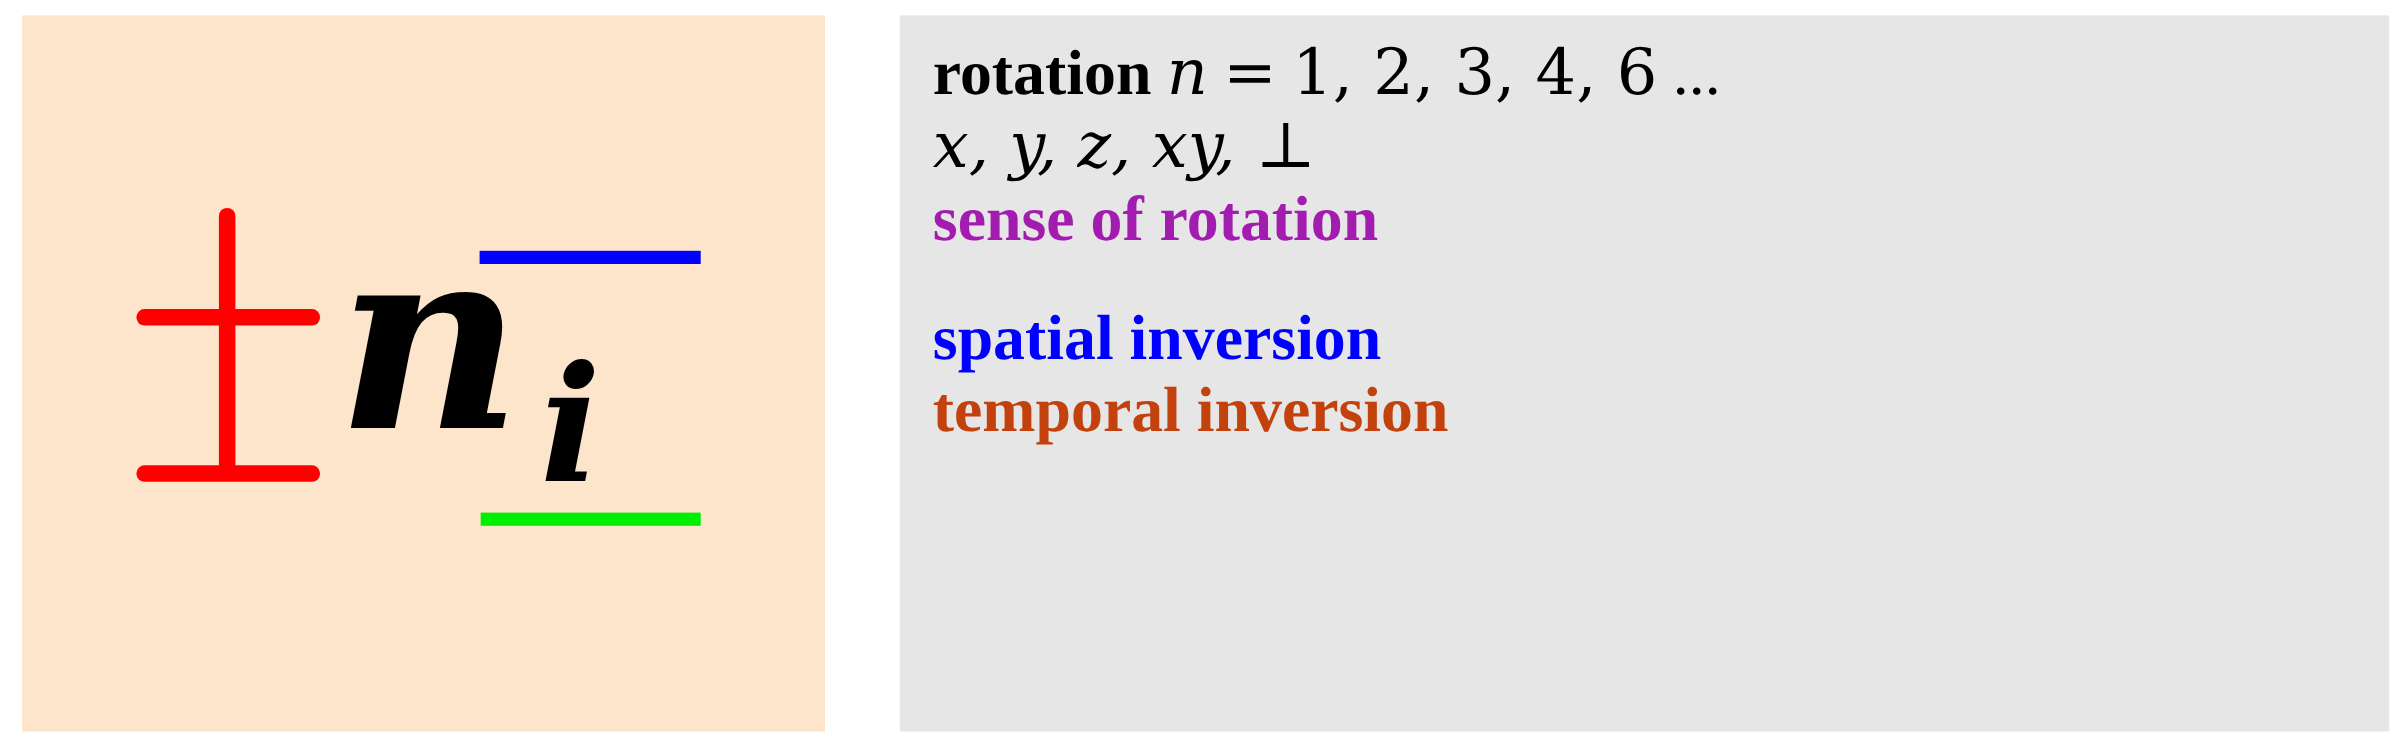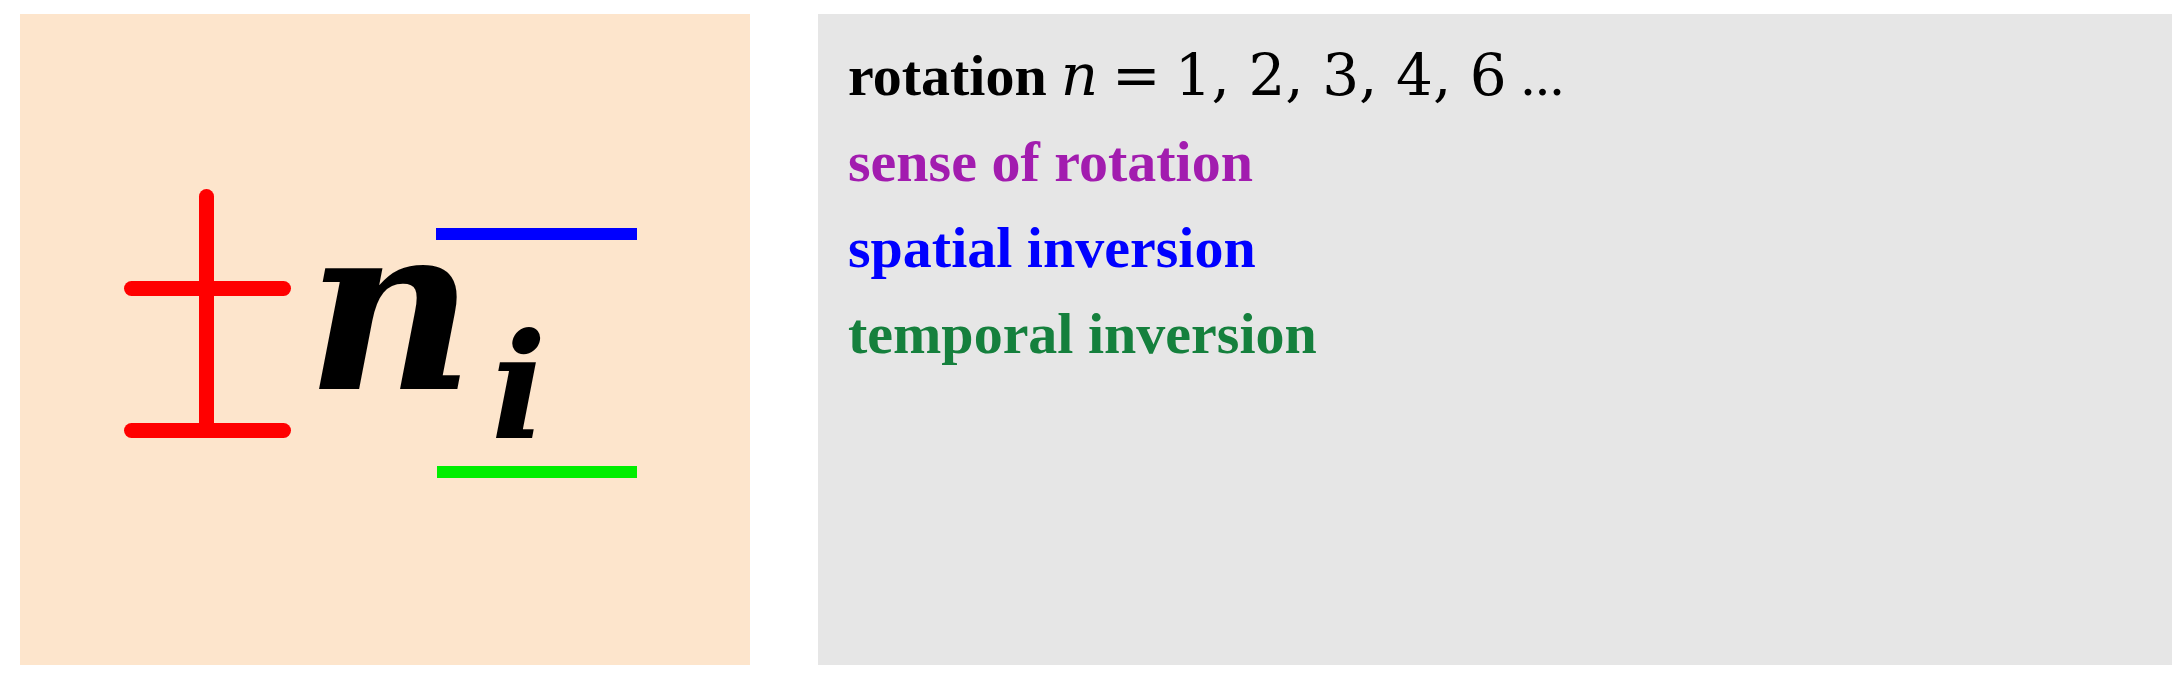--- a/index.html
+++ b/index.html
@@ -101,35 +101,35 @@
     background: #e6e6e6;
   }
   #legend-lines {
     position: absolute;
     left: 30px;
     top: 18px;
     width: 1300px;
   }
   .legend-line {
     font-size: 58px;
-    line-height: 86px;
+    line-height: 66px;
     color: #000000;
     white-space: nowrap;
   }
   .txt-bold   { font-weight: 700; }
   .txt-plain  { font-weight: 400; }
   .math       { font-family: "DejaVu Serif", "Liberation Serif", serif;
                 font-style: italic; font-weight: 400; }
   .math-op    { font-family: "DejaVu Serif", "Liberation Serif", serif;
                 font-style: normal; font-weight: 400; }
   .gap-sm { display: inline-block; width: 14px; }
   .gap-md { display: inline-block; width: 26px; }
 
   #line-sense    { color: #ff0000; font-weight: 700; }
-  #line-spatial  { color: #0000ff; font-weight: 700; }
+  #line-spatial  { color: #0000ff; font-weight: 700; margin-top: 42px; }
   #line-temporal { color: #00ee00; font-weight: 700; }
 </style>
 </head>
 <body>
 
 <div id="symbol-panel" style="background: rgb(253, 229, 204);">
   <div id="symbol-group">
 
     <div id="pm-vertical" class="pm-stroke" style="background: rgb(255, 0, 0);"></div>
     <div id="pm-horizontal" class="pm-stroke" style="background: rgb(255, 0, 0);"></div>
@@ -146,21 +146,24 @@
 </div>
 
 <div id="legend-panel" style="background: rgb(230, 230, 230);">
   <div id="legend-lines">
 
     <div class="legend-line">
       <span class="txt-bold">rotation</span><span class="gap-sm"></span><span class="math">n</span><span class="gap-sm"></span><span class="math-op">=</span><span class="gap-sm"></span><span class="math-op">1, 2, 3, 4, 6</span><span class="gap-sm"></span><span class="txt-plain">...</span>
     </div>
 
 
+    <div class="legend-line">
+      <span class="math">x, y, z, xy, ⊥</span>
+    </div>
 
     <div class="legend-line" id="line-sense" style="color: #a21caf;">sense of rotation</div>
 
     <div class="legend-line" id="line-spatial" style="color: rgb(0, 0, 255);">spatial inversion</div>
 
-    <div class="legend-line" id="line-temporal" style="color: #15803d;">temporal inversion</div>
+    <div class="legend-line" id="line-temporal" style="color: #c2410c;">temporal inversion</div>
 
   </div>
 </div>
 
 </body></html>

